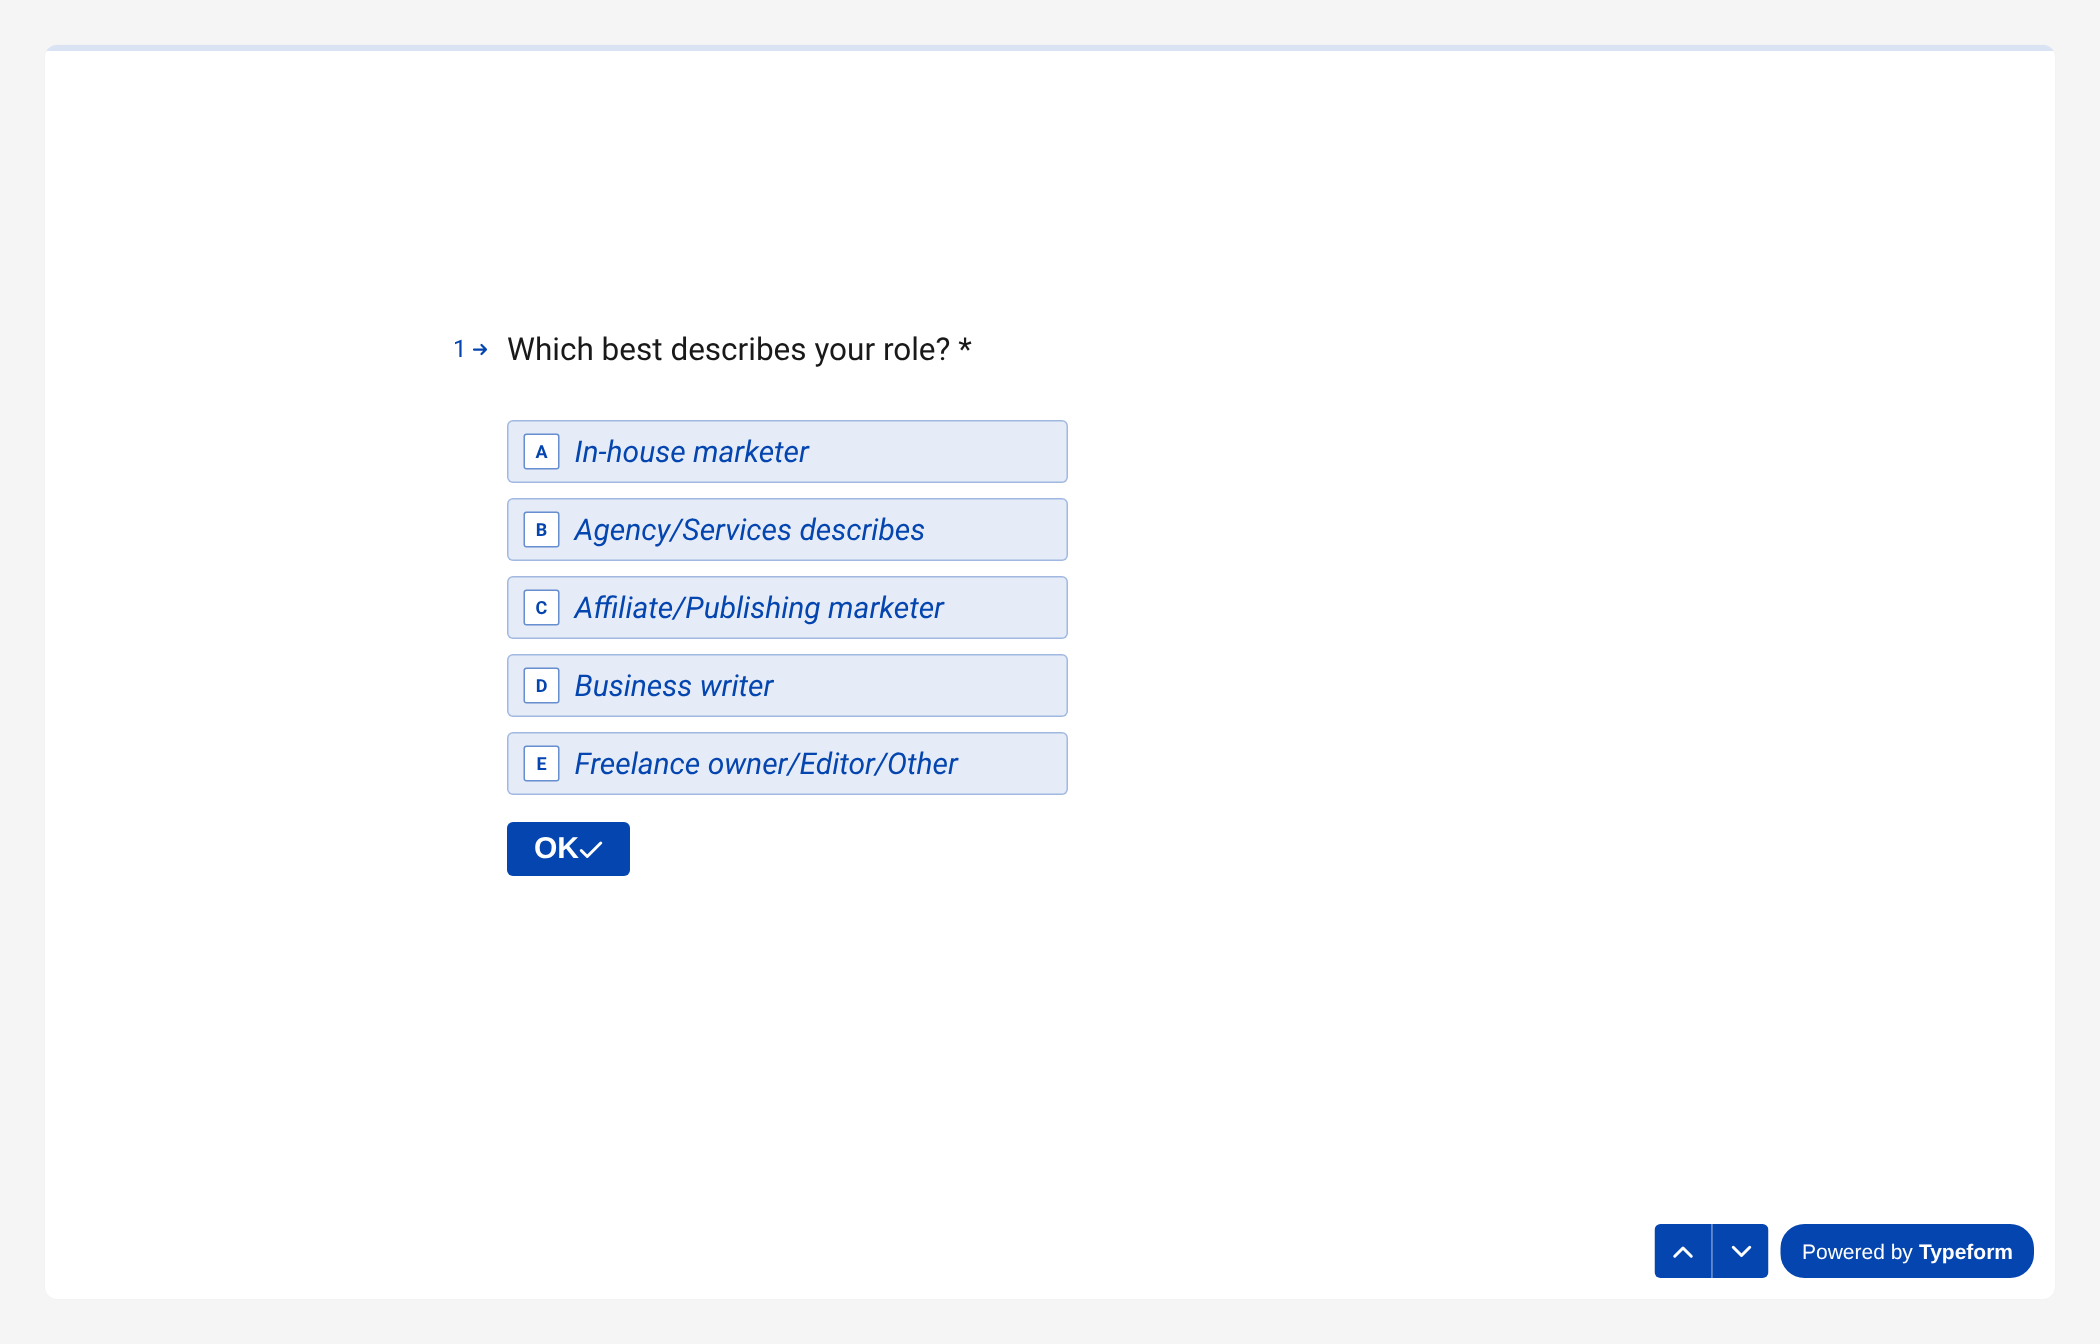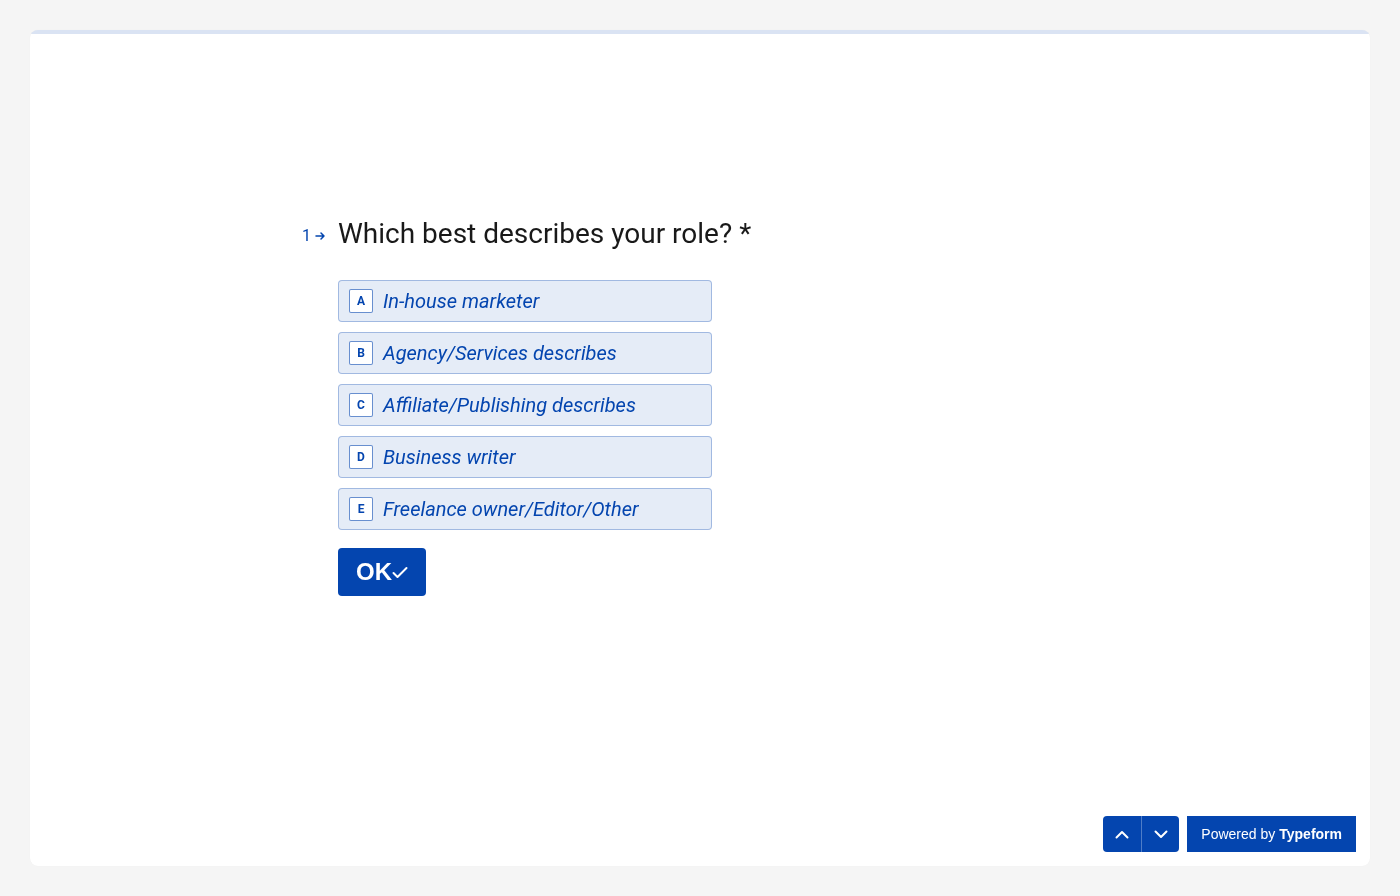--- a/index.html
+++ b/index.html
@@ -59,21 +59,21 @@
     color: var(--accent);
     font-size: 16px;
     position: relative;
     top: -2px;
     flex-shrink: 0;
     min-width: 24px;
     justify-content: flex-end;
   }
   .qnum-wrap svg { display: block; }
   .qtitle {
-    font-size: 28px;
+    font-size: 21px;
     color: var(--text);
     line-height: 32px;
   }
   .options {
     margin-top: 30px;
     margin-left: 36px;
     display: flex;
     flex-direction: column;
     gap: 10px;
     width: 374px;
@@ -111,23 +111,23 @@
     margin-left: 36px;
   }
   .ok-btn {
     display: inline-flex;
     align-items: center;
     gap: 0;
     background: var(--accent);
     color: #fff;
     border: none;
     border-radius: 4px;
-    height: 48px;
+    height: 36px;
     padding: 0 18px;
-    font-size: 24px;
+    font-size: 20px;
     font-weight: 700;
     cursor: pointer;
   }
   .ok-btn svg { display: block; }
   .footer {
     position: absolute;
     right: 14px;
     bottom: 14px;
     display: flex;
     gap: 8px;
@@ -147,21 +147,21 @@
     align-items: center;
     justify-content: center;
     cursor: pointer;
     color: #fff;
   }
   .nav button + button { border-left: 1px solid rgba(255,255,255,0.3); }
   .powered {
     background: var(--accent);
     color: #fff;
     border: none;
-    border-radius: 0;
+    border-radius: 16px;
     height: 36px;
     padding: 0 14px;
     font-size: 14px;
     display: flex;
     align-items: center;
     cursor: pointer;
     gap: 4px;
     justify-content: center;
   }
   .powered b { font-weight: 700; }
@@ -188,21 +188,21 @@
         <div class="option">
           <span class="keycap">A</span>
           <span class="option-label">In-house marketer</span>
         </div>
         <div class="option">
           <span class="keycap">B</span>
           <span class="option-label">Agency/Services describes</span>
         </div>
         <div class="option">
           <span class="keycap">C</span>
-          <span class="option-label">Affiliate/Publishing describes</span>
+          <span class="option-label">Affiliate/Publishing marketer</span>
         </div>
         <div class="option">
           <span class="keycap">D</span>
           <span class="option-label">Business writer</span>
         </div>
         <div class="option">
           <span class="keycap">E</span>
           <span class="option-label">Freelance owner/Editor/Other</span>
         </div>
       </div>

